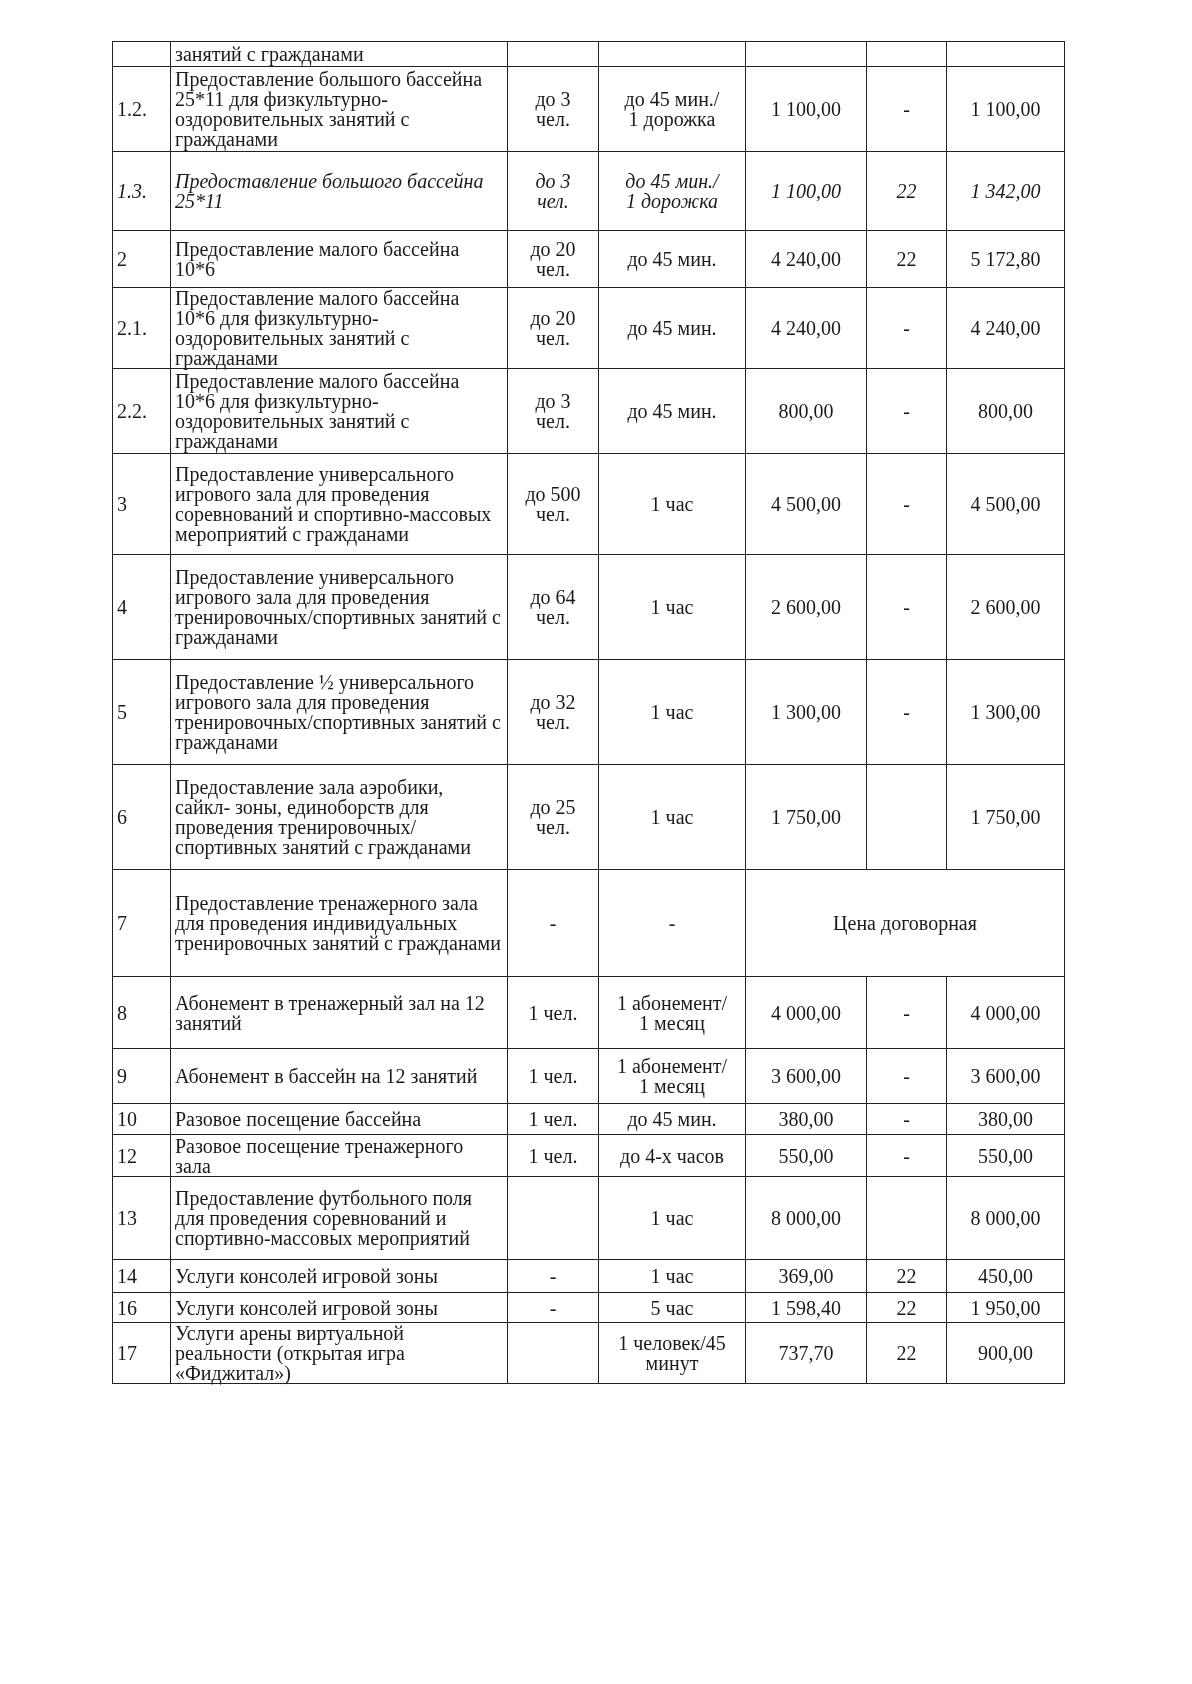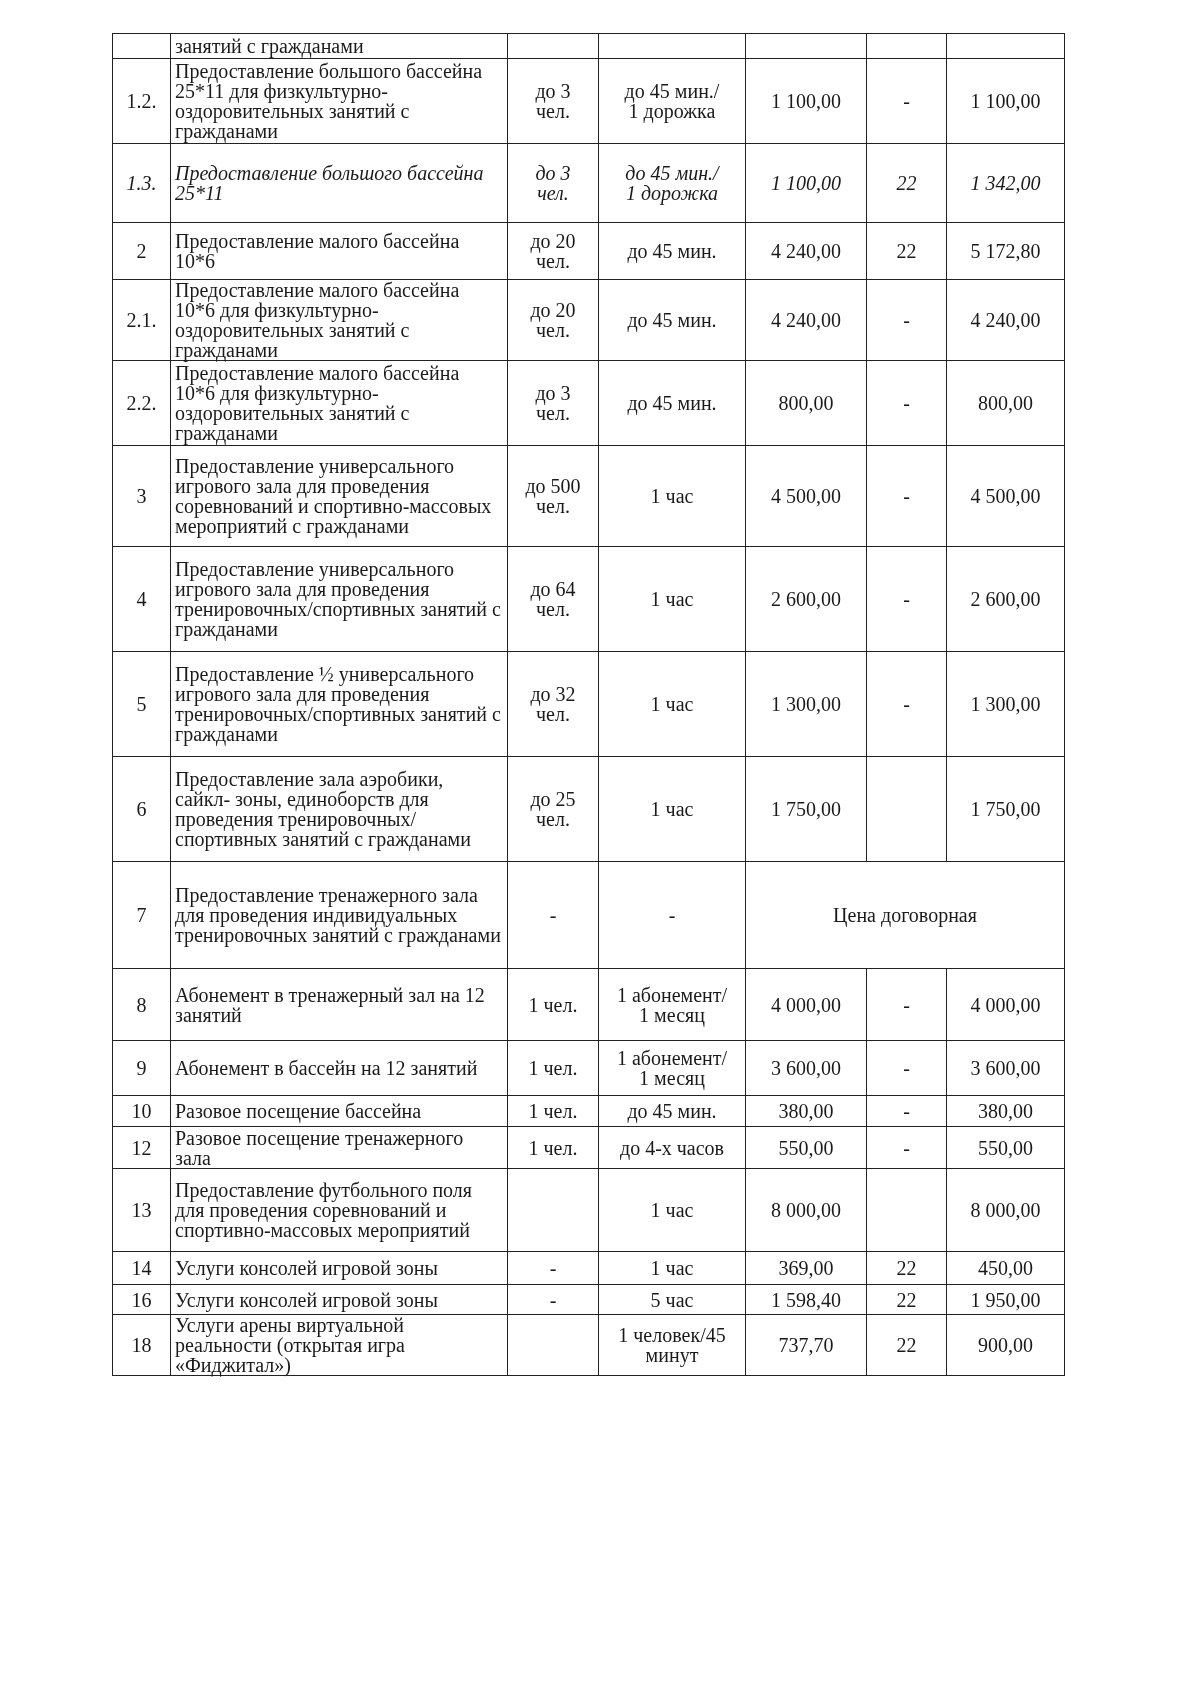--- a/index.html
+++ b/index.html
@@ -1,21 +1,21 @@
 <!DOCTYPE html>
 <html><head>
 <meta charset="utf-8">
 <style>
   html, body { margin: 0; padding: 0; background: #ffffff; }
   body { width: 1192px; height: 1684px; position: relative; overflow: hidden;
          font-family: "Liberation Serif", "DejaVu Serif", serif; color: #1a1a1a; }
-  table.price { position: absolute; left: 112px; top: 33px; border-collapse: collapse;
+  table.price { position: absolute; left: 112px; top: 41px; border-collapse: collapse;
                 table-layout: fixed; width: 952px; font-size: 20px; line-height: 20px; }
   table.price td { border: 1.5px solid #222; padding: 0 4px; vertical-align: middle; }
-  td.num { text-align: center; }
+  td.num { text-align: left; }
   td.name { text-align: left; padding-left: 8px; }
   td.cap, td.dur, td.price, td.vat, td.total { text-align: center; }
   td.cap span, td.dur span { display: block; }
   .c-num { width: 58px; } .c-name { width: 337px; } .c-cap { width: 91px; }
   .c-dur { width: 147px; } .c-price { width: 121px; } .c-vat { width: 80px; } .c-total { width: 118px; }
 </style>
 </head>
 <body>
 
 <table class="price">
@@ -264,21 +264,21 @@
           <span>-</span>
         </td>
         <td class="dur">
           <span>5 час</span>
         </td>
         <td class="price">1 598,40</td>
         <td class="vat">22</td>
         <td class="total">1 950,00</td>
       </tr>
       <tr style="height: 60px;">
-        <td class="num">18</td>
+        <td class="num">17</td>
         <td class="name">Услуги арены виртуальной реальности (открытая игра «Фиджитал»)</td>
         <td class="cap">
           <span></span>
         </td>
         <td class="dur">
           <span>1 человек/45</span>
           <span>минут</span>
         </td>
         <td class="price">737,70</td>
         <td class="vat">22</td>

